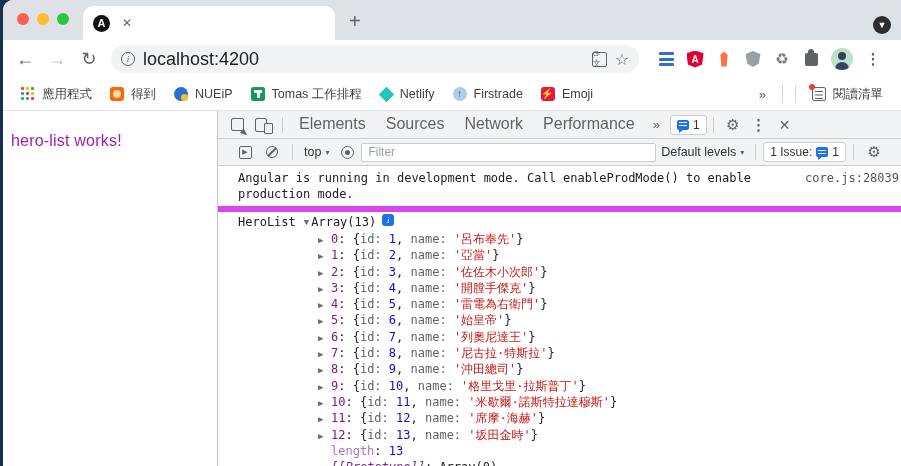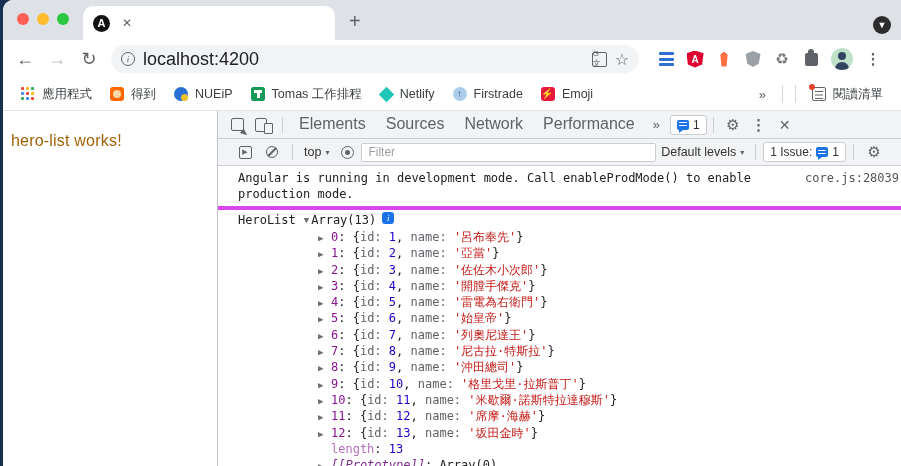--- a/index.html
+++ b/index.html
@@ -63,21 +63,21 @@
   .bm-right{margin-left:auto;display:flex;align-items:center;gap:4px}
   .chev-more{color:#5f6368;font-size:13px;padding:0 8px}
   .i-folder{background:#8f9397;border-radius:1px 2px 2px 2px;height:10px;margin-top:3px}
   .i-folder::before{content:"";position:absolute;top:-3px;left:0;width:6px;height:3px;background:#8f9397;border-radius:2px 2px 0 0}
   .i-readlist{border:1.6px solid #5f6368;border-radius:2px}
   .i-readlist::after{content:"";position:absolute;left:2px;right:2px;top:2.5px;height:1.6px;background:#5f6368;box-shadow:0 3.5px 0 #5f6368,0 7px 0 #5f6368}
   .i-readlist::before{content:"";position:absolute;width:6px;height:6px;border-radius:50%;background:#e8422f;top:-4px;left:-4px;z-index:1}
   
   .content{flex:1;display:flex;min-height:0}
   .page{width:215px;background:#fff;border-right:1px solid #c3c6c9;flex:none}
-  .page-text{font-size:16px;color:#a16207;padding:21px 8px;letter-spacing:.2px}
+  .page-text{font-size:16px;color:#a21caf;padding:21px 8px;letter-spacing:.2px}
   
   .devtools{flex:1;display:flex;flex-direction:column;background:#fff;min-width:0}
   .dt-tabbar{height:28px;background:#f1f3f4;border-bottom:1px solid #cacdd1;display:flex;align-items:center;padding:0 6px;flex:none}
   .dt-ico{width:26px;height:26px;display:flex;align-items:center;justify-content:center;position:relative;flex:none}
   .ic-inspect{width:13px;height:13px;border:1.6px solid #5f6368;border-radius:2px}
   .ic-inspect::after{content:"";position:absolute;right:2px;bottom:2px;border-left:7px solid #5f6368;border-top:3.5px solid transparent;border-bottom:3.5px solid transparent;transform:rotate(40deg)}
   .ic-device{width:12px;height:14px;border:1.6px solid #5f6368;border-radius:2px;margin-left:-4px}
   .ic-device::after{content:"";position:absolute;right:3px;bottom:4px;width:7px;height:9px;background:#f1f3f4;border:1.6px solid #5f6368;border-radius:1px}
   .dt-sep{width:1px;height:16px;background:#cacdd1;margin:0 6px;flex:none}
   .dt-tabs{display:flex;height:100%;align-items:stretch}
@@ -95,21 +95,21 @@
   .ic-block{width:12px;height:12px;border:1.6px solid #5f6368;border-radius:50%;position:relative}
   .ic-block::after{content:"";position:absolute;left:-1px;top:4.2px;width:12px;height:1.6px;background:#5f6368;transform:rotate(-45deg)}
   .drop{display:flex;align-items:center;gap:4px;font-size:12.5px;color:#333;padding:0 4px;white-space:nowrap}
   .caret{font-size:8px;color:#5f6368}
   .ic-eye{width:13px;height:13px;border:1.6px solid #5f6368;border-radius:50%;position:relative}
   .ic-eye::after{content:"";position:absolute;inset:3px;background:#5f6368;border-radius:50%}
   .filter{flex:1;height:19px;border:1px solid #cacdd1;background:#fff;border-radius:2px;font-size:12px;color:#333;padding:0 6px;font-family:Liberation Sans, sans-serif;outline:none}
   .filter::placeholder{color:#9aa0a6}
   
   .console{flex:1;overflow:hidden;font-family:"DejaVu Sans Mono","Liberation Mono",monospace;font-size:12px;color:#202124;background:#fff}
-  .msg{border-bottom:4px solid #d946ef;padding:4px 2px 4px 20px;display:flex;align-items:flex-start}
+  .msg{border-bottom:6px solid #d946ef;padding:4px 2px 4px 20px;display:flex;align-items:flex-start}
   .msg-text{width:562px;line-height:16px;flex:none}
   .src-link{margin-left:auto;color:#545454;line-height:16px;white-space:nowrap}
   .hl-head{display:flex;align-items:flex-start;padding:2px 10px 0 20px;line-height:17px}
   .tri{color:#6e6e6e;font-size:9px;display:inline-block;width:13px;flex:none}
   .tri-d{color:#6e6e6e;font-size:9px;margin:0 2px 0 8px}
   .info-badge{display:inline-flex;width:12px;height:12px;border-radius:3px;background:#1a73e8;color:#fff;font-size:9px;align-items:center;justify-content:center;font-family:"Liberation Serif",serif;font-style:italic;margin-left:6px;vertical-align:-1px}
   .crow{height:16.3px;line-height:16.3px;padding-left:100px;white-space:nowrap}
   .crow.noTri{padding-left:113px}
   .c-purple{color:#881391}
   .c-blue{color:#1c00cf}

